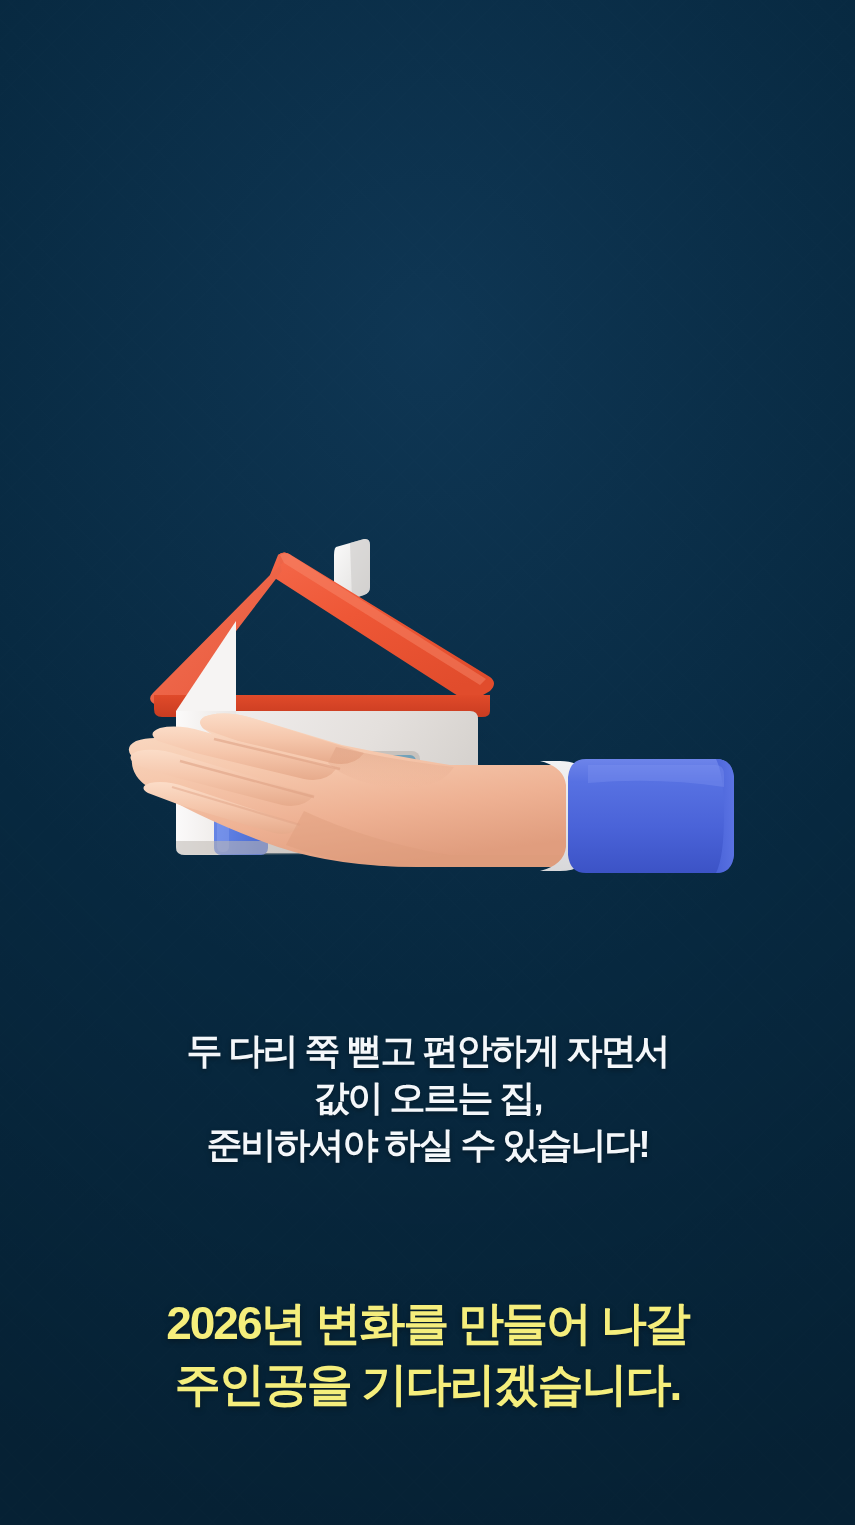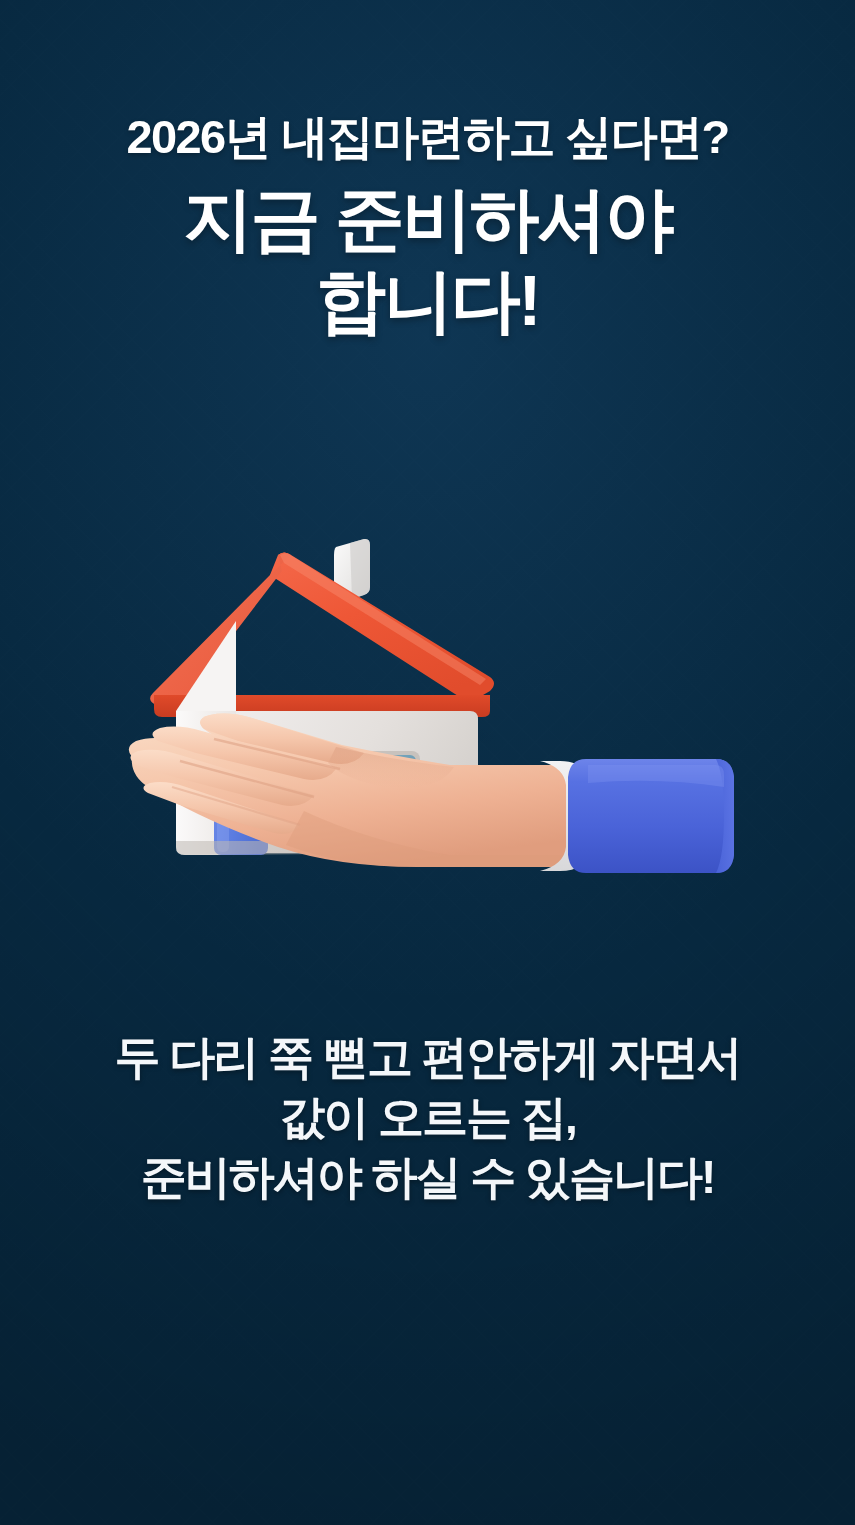--- a/index.html
+++ b/index.html
@@ -122,21 +122,21 @@
     position: absolute;
     top: 1028px;
     left: 0;
     width: 100%;
     text-align: center;
     z-index: 5;
   }
   .body-line {
     display: block;
     color: #f4f7fa;
-    font-size: 46px;
+    font-size: 36px;
     font-weight: 700;
     letter-spacing: -2.0px;
     line-height: 1.30;
     text-shadow: 0 2px 5px rgba(0,0,0,0.35);
   }
 
   .closing-copy {
     position: absolute;
     top: 1293px;
     left: 0;
@@ -155,25 +155,20 @@
   }
 </style>
 </head>
 <body>
 
 <div class="poster">
 
   <div class="texture"></div>
   <div class="vignette"></div>
 
-  <div class="headline">
-    <span class="head-kicker">2026년 내집마련하고 싶다면?</span>
-    <span class="head-main">지금 준비하셔야</span>
-    <span class="head-main-2">합니다!</span>
-  </div>
 
   <div class="illustration">
     <svg width="620" height="360" viewBox="0 0 620 360" role="img" aria-label="hand holding house">
       <defs>
 
         <linearGradient id="gRoofR" x1="0" y1="0" x2="0.7" y2="1">
           <stop offset="0%" stop-color="#f4684a"></stop>
           <stop offset="45%" stop-color="#ee5736"></stop>
           <stop offset="100%" stop-color="#e14c2c"></stop>
         </linearGradient>
@@ -339,14 +334,18 @@
       </g>
     </svg>
   </div>
 
   <div class="body-copy">
     <span class="body-line">두 다리 쭉 뻗고 편안하게 자면서</span>
     <span class="body-line">값이 오르는 집,</span>
     <span class="body-line">준비하셔야 하실 수 있습니다!</span>
   </div>
 
+  <div class="closing-copy">
+    <span class="closing-line">2026년 변화를 만들어 나갈</span>
+    <span class="closing-line">주인공을 기다리겠습니다.</span>
+  </div>
 
 </div>
 
 </body></html>

